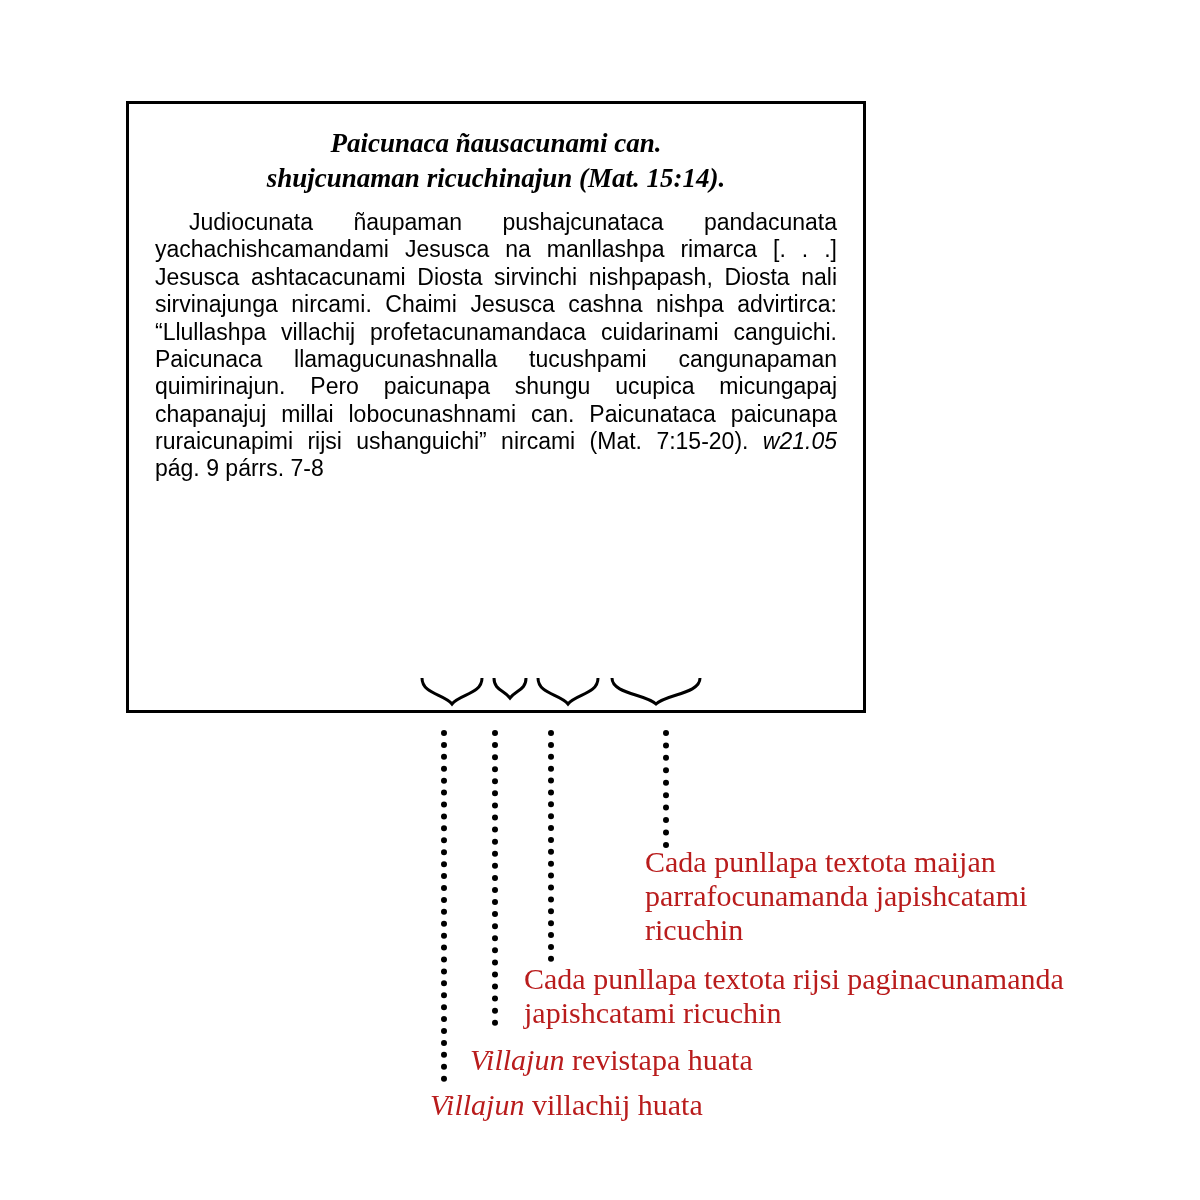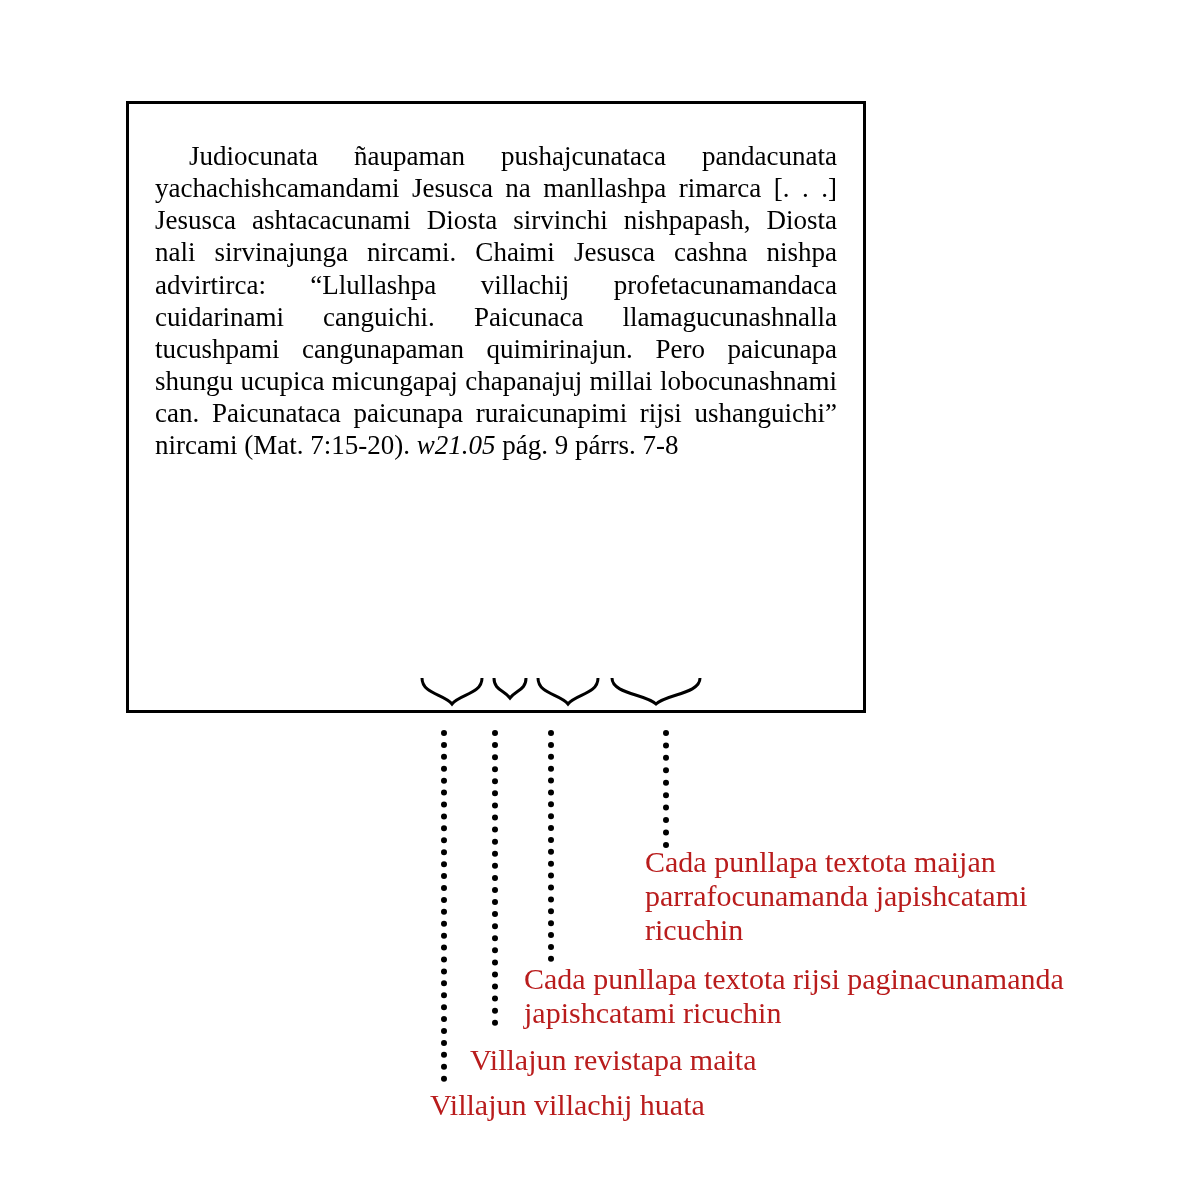--- a/index.html
+++ b/index.html
@@ -41,22 +41,22 @@
     text-align: center;
     font-family: "Liberation Serif", serif;
     font-weight: bold;
     font-style: italic;
     font-size: 27px;
     line-height: 1.28;
     margin: 0 0 14px 0;
   }
 
   .body-text {
-    font-family: Liberation Serif, serif;
-    font-size: 27px;
+    font-family: Liberation Sans, sans-serif;
+    font-size: 23px;
     line-height: 1.19;
     text-align: justify;
     text-justify: inter-word;
     text-indent: 34px;
     margin: 0;
     hyphens: manual;
   }
 
   .cite-italic {
     font-style: italic;
@@ -89,29 +89,32 @@
     font-size: 30px;
     line-height: 1.14;
     color: #b91c1c;
   }
   .callout-paragraphs { left: 645px; top: 845px; width: 480px; }
   .callout-pages      { left: 524px; top: 962px; width: 600px; }
   .callout-month      { left: 470px; top: 1043px; width: 640px; }
   .callout-year       { left: 430px; top: 1088px; width: 680px; }
 
   .mag-name {
+    font-style: italic;
   }
 </style>
 </head>
 <body>
 
 <div class="text-card">
 
 
   <div class="scripture">
+    <div>Paicunaca ñausacunami can.</div>
+    <div>shujcunaman ricuchinajun (Mat. 15:14).</div>
   </div>
 
   <p class="body-text"><span>Judiocunata ñaupaman pushajcunataca pandacunata yachachishcamandami Jesusca na manllashpa rimarca [. . .] Jesusca ashtacacunami Diosta sirvinchi nishpapash, Diosta nali sirvinajunga nircami. Chaimi Jesusca cashna nishpa advirtirca: “Llullashpa villachij profetacunamandaca cuidarinami canguichi. Paicunaca llamagucunashnalla tucushpami cangunapaman quimirinajun. Pero paicunapa shungu ucupica micungapaj chapanajuj millai lobocunashnami can. Paicunataca paicunapa ruraicunapimi rijsi ushanguichi” nircami (Mat. 7:15-20). </span><span class="cite-italic">w21.05</span><span> pág. 9 párrs. 7-8</span></p>
 </div>
 
 <div class="braces">
   <svg width="320" height="34" viewBox="0 0 320 34" xmlns="http://www.w3.org/2000/svg">
     <path d="M4 2 C 4 18, 26 18, 34 28 C 42 18, 64 18, 64 2" fill="none" stroke="#000000" stroke-width="3"></path>
     <path d="M76 2 C 76 14, 86 14, 92 22 C 98 14, 108 14, 108 2" fill="none" stroke="#000000" stroke-width="3"></path>
     <path d="M120 2 C 120 18, 142 18, 150 28 C 158 18, 180 18, 180 2" fill="none" stroke="#000000" stroke-width="3"></path>
@@ -121,15 +124,15 @@
 
 <div class="dots dots-1"></div>
 <div class="dots dots-2"></div>
 <div class="dots dots-3"></div>
 <div class="dots dots-4"></div>
 
 <div class="callout callout-paragraphs">Cada punllapa textota maijan parrafocunamanda japishcatami ricuchin</div>
 
 <div class="callout callout-pages">Cada punllapa textota rijsi paginacunamanda japishcatami ricuchin</div>
 
-<div class="callout callout-month"><span class="mag-name">Villajun</span><span> revistapa maita</span></div>
+<div class="callout callout-month"><span class="mag-name">Villajun</span><span> revistapa huata</span></div>
 
 <div class="callout callout-year"><span class="mag-name">Villajun</span><span> villachij huata</span></div>
 
 </body></html>

